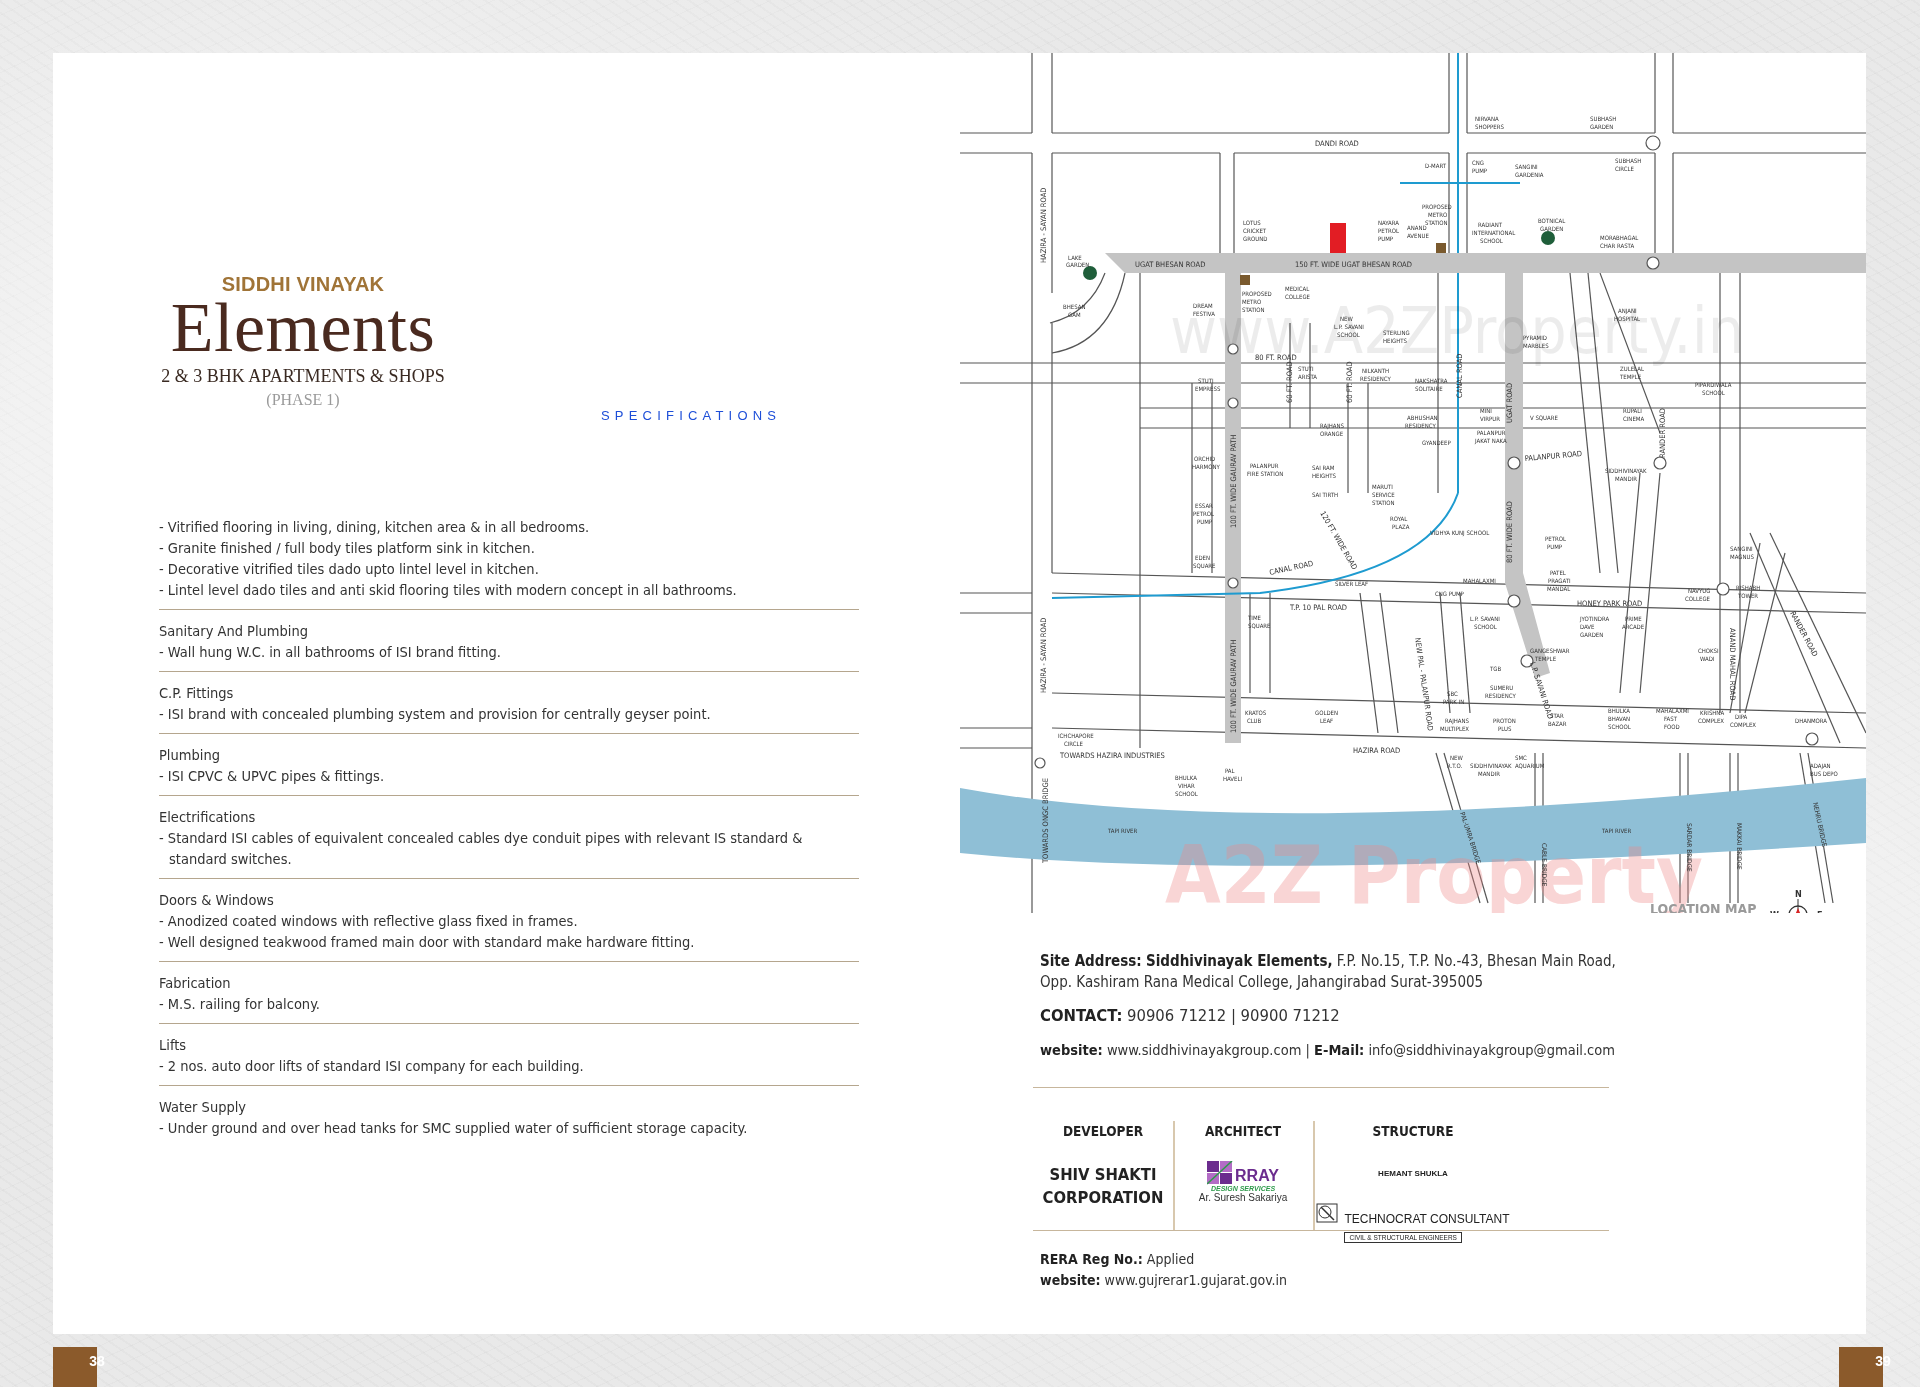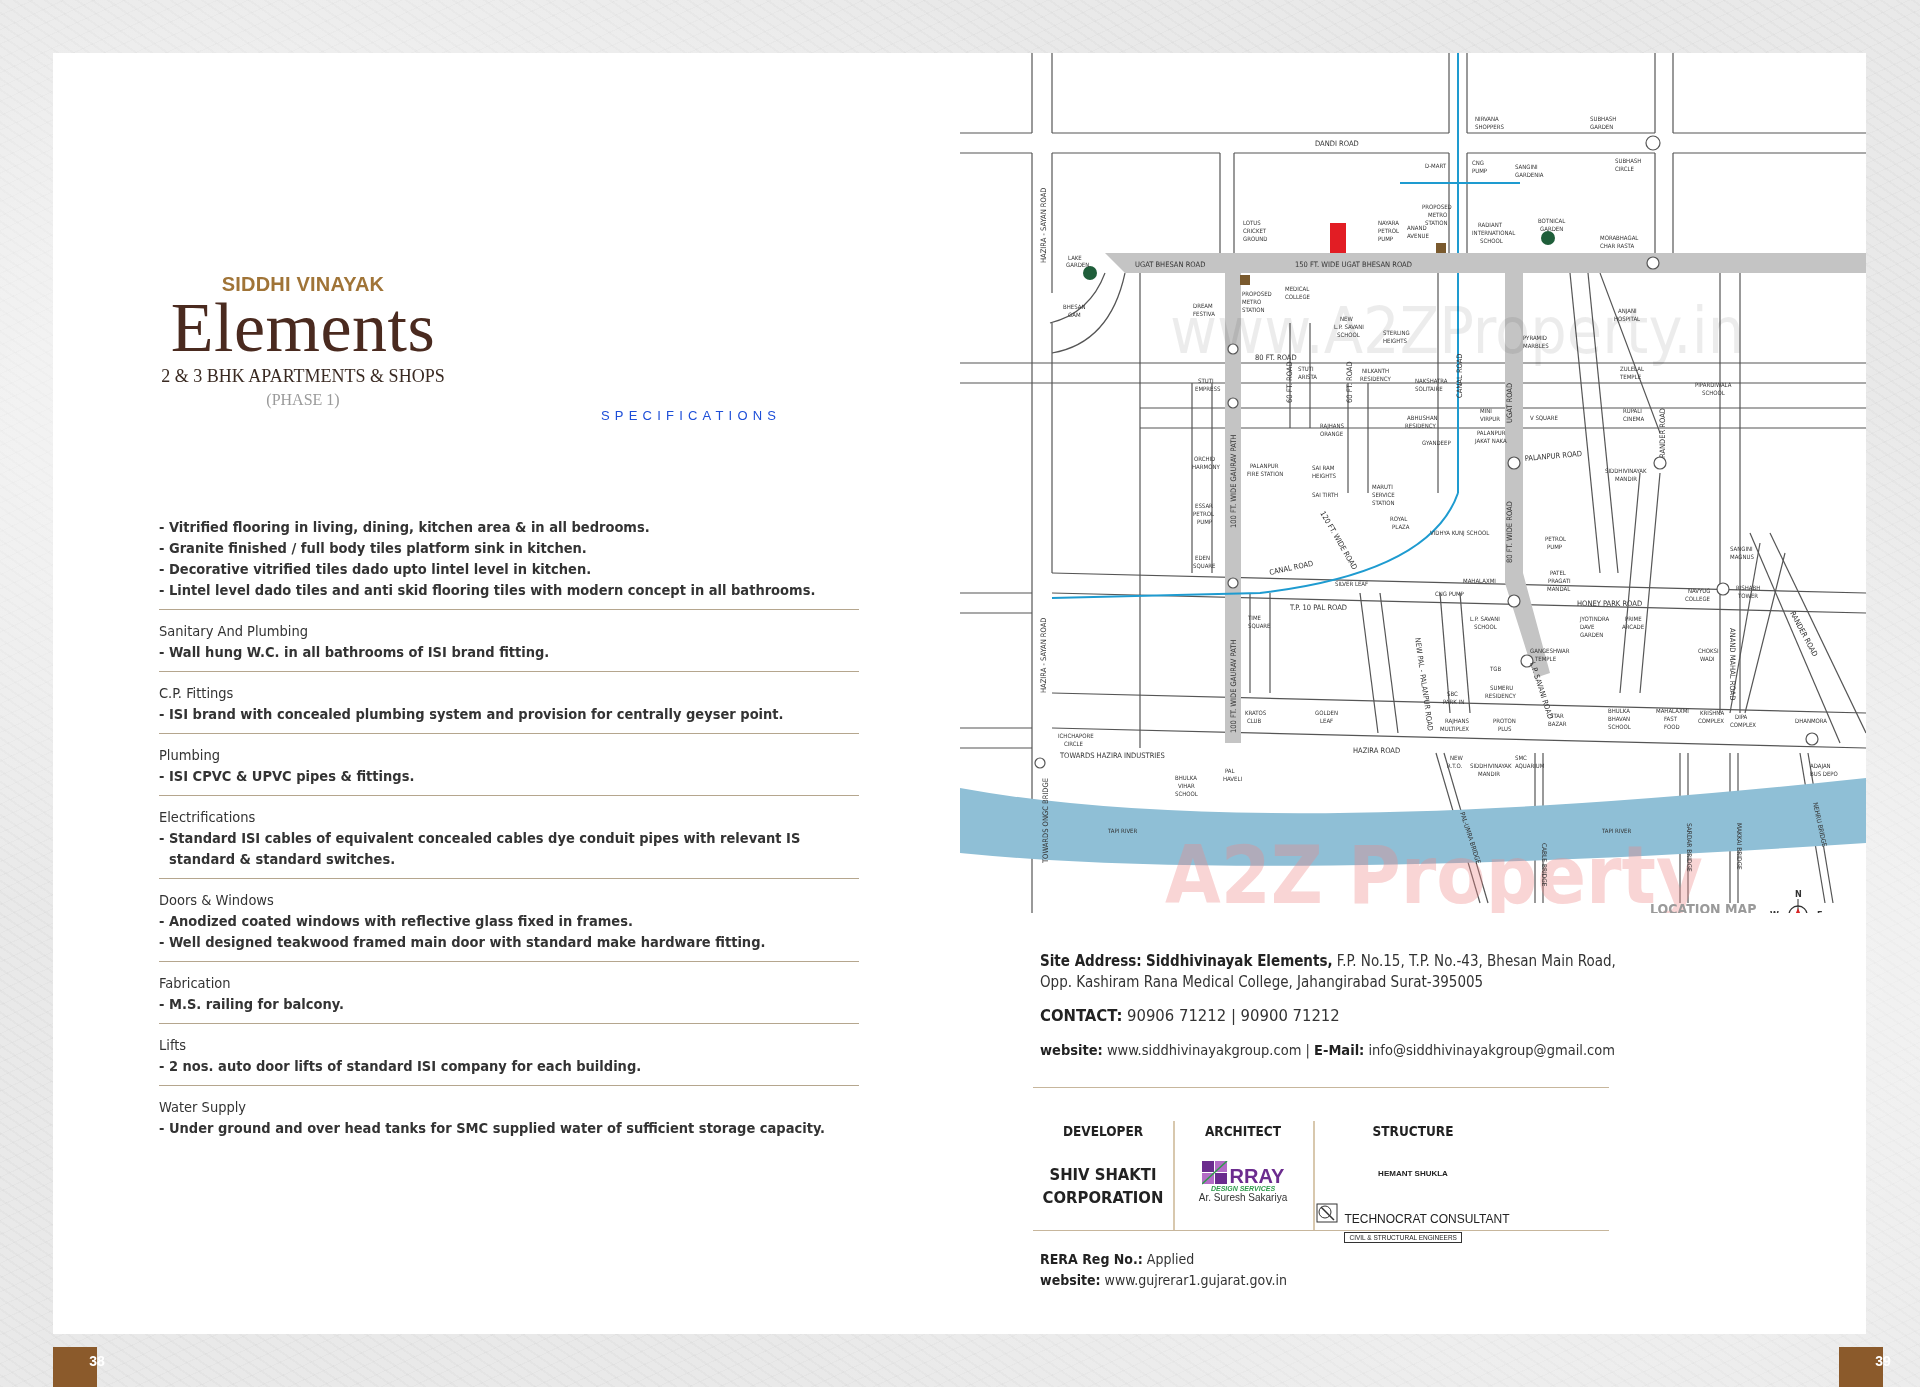--- a/index.html
+++ b/index.html
@@ -21,21 +21,21 @@
   .brand{position:absolute;left:90px;top:220px;width:320px;text-align:center;}
   .brand-sub{font-family:"Liberation Sans",sans-serif;font-weight:bold;color:#a07437;font-size:20px;letter-spacing:.2px;}
   .brand-main{font-family:"Liberation Serif",serif;color:#4a2a1f;font-size:70px;line-height:60px;margin-top:2px;letter-spacing:.5px;}
   .brand-tag{font-family:"Liberation Serif",serif;color:#3a2a22;font-size:18px;margin-top:8px;white-space:nowrap;}
   .brand-phase{font-family:"Liberation Serif",serif;color:#9a9a9a;font-size:16px;margin-top:4px;}
   .spec-heading{position:absolute;left:548px;top:355px;font-size:13px;letter-spacing:5.2px;color:#1d4ed8;}
   .specs{position:absolute;left:106px;top:464px;width:700px;font-family:"DejaVu Sans Condensed","DejaVu Sans",sans-serif;font-size:14.5px;color:#333;}
   .spec-block{border-bottom:1.5px solid #b5a68e;padding:0 0 8px 0;margin-bottom:11px;}
   .spec-block:last-child{border-bottom:none;}
   .spec-title{line-height:21px;}
-  .spec-line{line-height:21px;padding-left:10px;text-indent:-10px;font-weight:bold;}
+  .spec-line{line-height:21px;padding-left:10px;text-indent:-10px;}
   
   .map{position:absolute;left:0;top:0;width:906px;height:860px;}
   .contact{position:absolute;left:80px;top:898px;width:600px;font-family:"DejaVu Sans Condensed","DejaVu Sans",sans-serif;font-size:15px;color:#333;}
   .contact b{color:#222;}
   .row{line-height:21px;}
   .contact-line{margin-top:12px;font-size:16.5px;}
   .web-line{margin-top:14px;font-size:14.5px;}
   .hr{position:absolute;left:73px;width:576px;height:1px;background:#c7b69c;}
   .credits{position:absolute;left:73px;top:1050px;width:576px;height:120px;}
   .credit-col{position:absolute;top:0;height:120px;text-align:center;}
@@ -470,21 +470,21 @@
       <div class="credit-head">ARCHITECT</div>
       <div class="arch-logo">
         <div style="display:flex;align-items:flex-end;justify-content:center;gap:2px;">
           <svg width="26" height="24" viewBox="0 0 26 24">
               <rect x="0" y="0" width="12" height="11" fill="#6b2c8e"></rect>
               <rect x="13" y="0" width="12" height="11" fill="#b36cc6"></rect>
               <rect x="0" y="12" width="12" height="11" fill="#b36cc6"></rect>
               <rect x="13" y="12" width="12" height="11" fill="#6b2c8e"></rect>
               <line x1="0" y1="23" x2="25" y2="0" stroke="#2d9a4a" stroke-width="1.5"></line>
             </svg>
-          <span style="color:#6b2c8e;font-size:20px;font-weight:bold;line-height:18px;text-align:center;">RRAY</span>
+          <span style="color:#6b2c8e;font-size:16px;font-weight:bold;line-height:18px;text-align:center;">RRAY</span>
         </div>
         <div style="color:#2d9a4a;font-size:7px;font-weight:bold;font-style:italic;">DESIGN SERVICES</div>
         <div class="arch-sub">Ar. Suresh Sakariya</div>
       </div>
     </div>
     <div class="vsep" style="left:280px;"></div>
     <div class="credit-col" style="left:280px;width:200px;">
       <div class="credit-head">STRUCTURE</div>
       <div class="struct-top">HEMANT  SHUKLA</div>
       <div class="struct-box">

